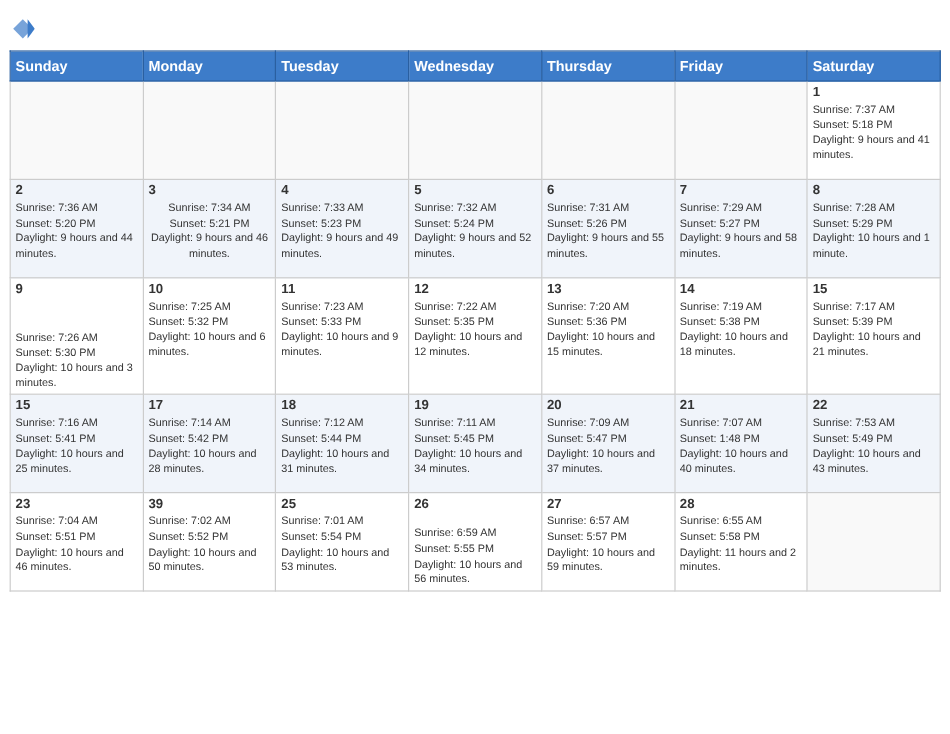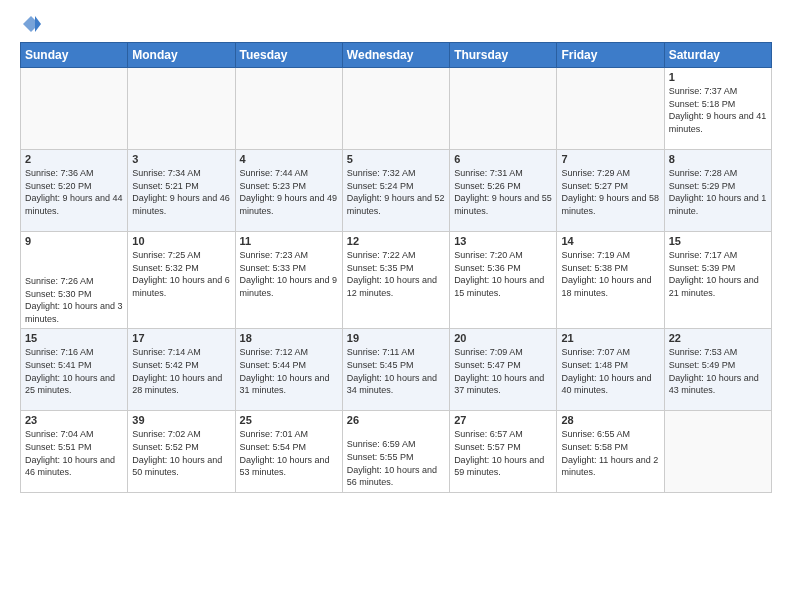--- a/index.html
+++ b/index.html
@@ -5,21 +5,21 @@
     * { margin: 0; padding: 0; box-sizing: border-box; }
     body {
       font-family: Arial, sans-serif;
       background: #fff;
       width: 792px;
       height: 612px;
       overflow: hidden;
     }
     .container {
       width: 792px;
-      padding: 10px 20px;
+      padding: 10px 8px;
     }
     .header-area {
       display: flex;
       align-items: flex-start;
       justify-content: space-between;
       margin-bottom: 6px;
     }
     .logo {
       display: flex;
       align-items: center;
@@ -131,27 +131,27 @@
         </tr>
         <tr class="alt-row">
           <td>
             <span class="day-num">2</span>
             <div class="day-info" style="white-space: pre-line;">Sunrise: 7:36 AM
 Sunset: 5:20 PM
 Daylight: 9 hours and 44 minutes.</div>
           </td>
           <td>
             <span class="day-num">3</span>
-            <div class="day-info" style="white-space: pre-line;">Sunrise: 7:34 AM
+            <div class="day-info" style="white-space: pre-line; text-align: center;">Sunrise: 7:34 AM
 Sunset: 5:21 PM
 Daylight: 9 hours and 46 minutes.</div>
           </td>
           <td>
             <span class="day-num">4</span>
-            <div class="day-info" style="white-space: pre-line;">Sunrise: 7:44 AM
+            <div class="day-info" style="white-space: pre-line;">Sunrise: 7:33 AM
 Sunset: 5:23 PM
 Daylight: 9 hours and 49 minutes.</div>
           </td>
           <td>
             <span class="day-num">5</span>
             <div class="day-info" style="white-space: pre-line;">Sunrise: 7:32 AM
 Sunset: 5:24 PM
 Daylight: 9 hours and 52 minutes.</div>
           </td>
           <td>

